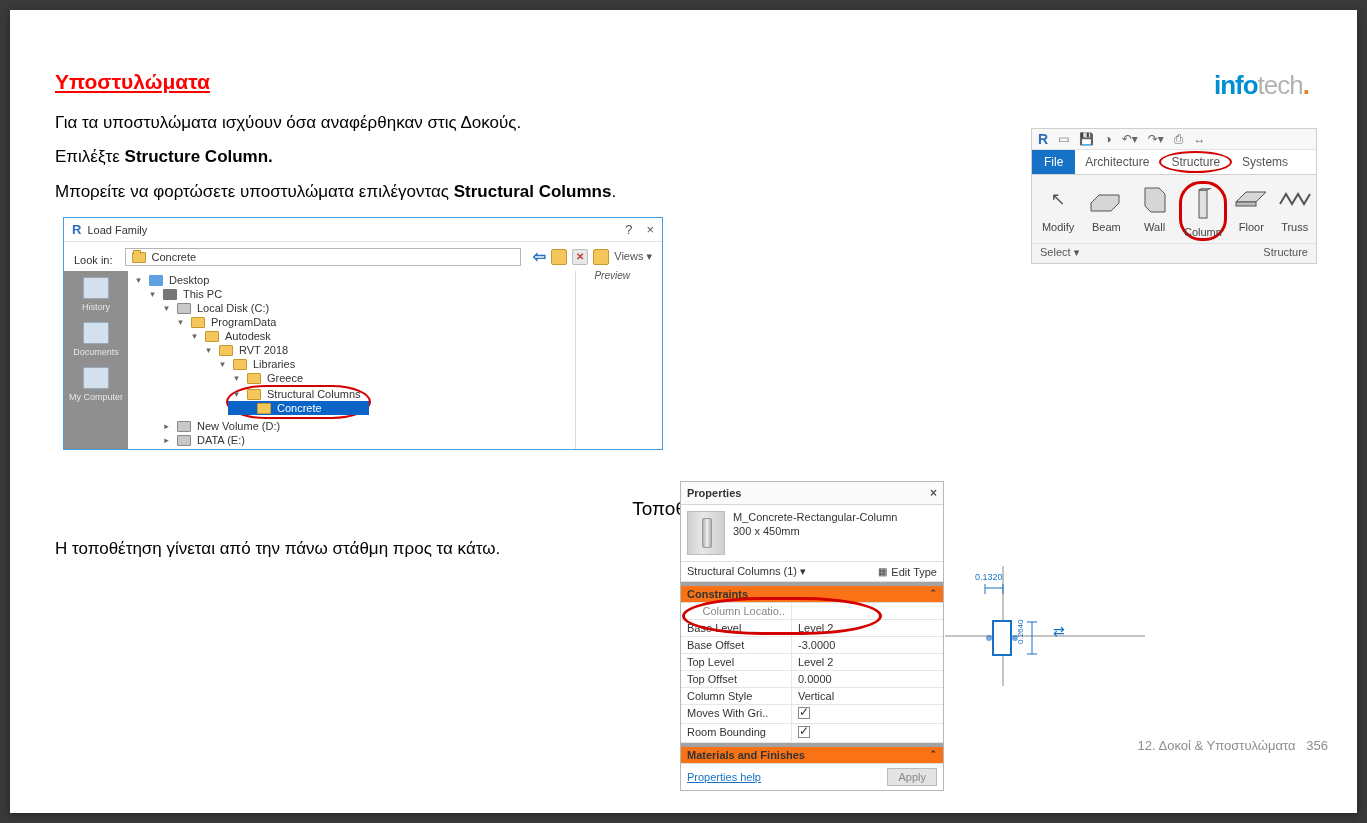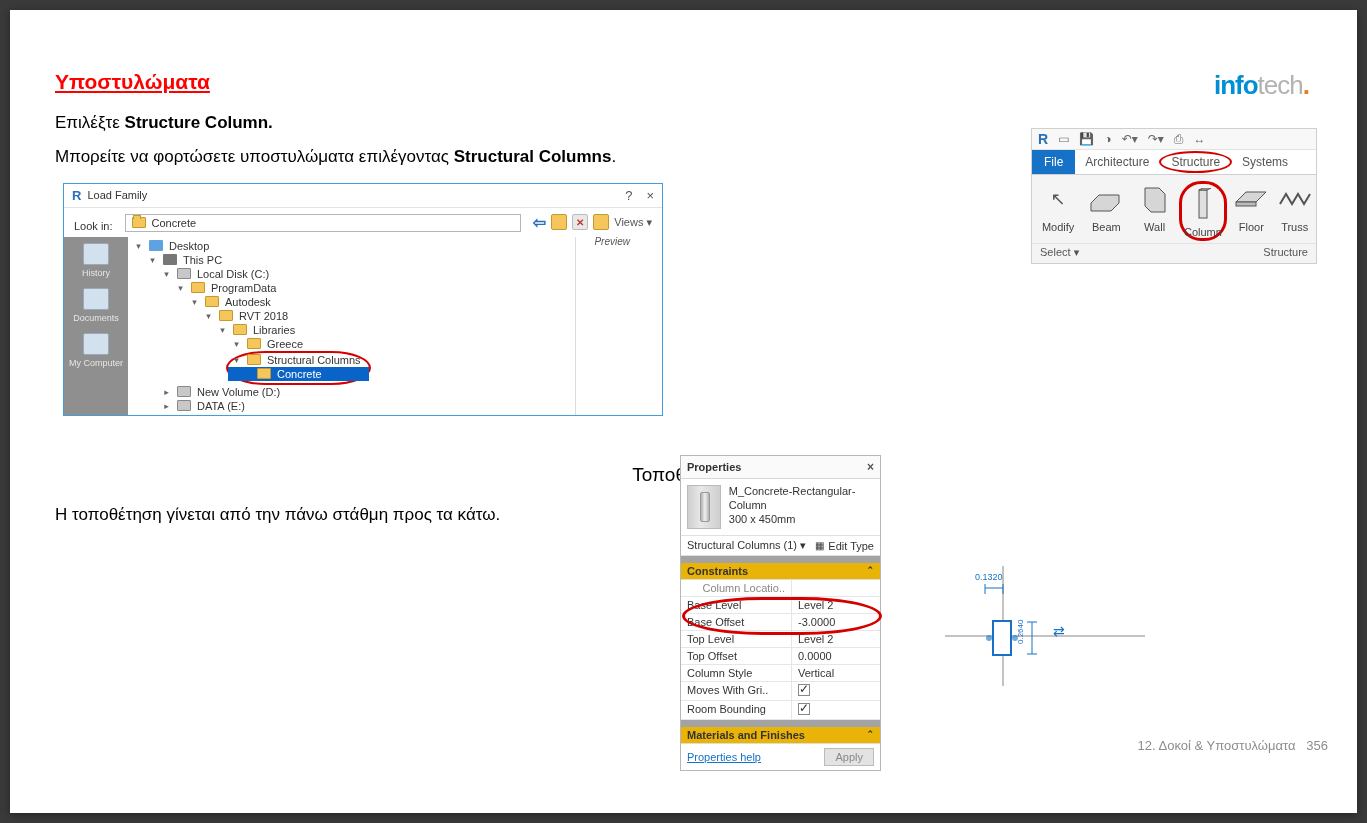--- a/index.html
+++ b/index.html
@@ -152,22 +152,22 @@
   .ri-beam { }
   .ri-beam svg, .ri-wall svg, .ri-column svg, .ri-floor svg, .ri-truss svg { display:block; margin:0 auto; }
   .column-circled { border: 3px solid #d40000; border-radius: 22px; padding-top: 2px; }
   .ribbon-footer { display:flex; padding: 2px 8px 4px 8px; font-size: 11px; color:#555; border-top: 1px solid #e3e3e3; }
   .ribbon-footer .grow { flex: 1; }
 
   
   .props {
     position: absolute;
     left: 670px;
-    top: 445px;
-    width: 201px;
+    top: 471px;
+    width: 264px;
     border: 1px solid #b7b7b7;
     background: #fff;
     font-size: 11px;
     color: #333;
   }
   .props-title {
     padding: 4px 6px;
     background: #fafafa;
     border-bottom: 1px solid #d6d6d6;
     font-weight: 700;
@@ -199,21 +199,21 @@
   .props-type-name { font-size: 11px; line-height: 1.25; }
   .props-selector {
     display: flex;
     align-items: center;
     padding: 3px 6px;
     border-bottom: 1px solid #e0e0e0;
     gap: 4px;
   }
   .props-selector .sel { flex: 1; }
   .props-selector .edit-type { font-size: 11px; }
-  .props-group-hdr { background: #eab308; padding: 2px 6px; font-weight: 700; border-top:7px solid #a3a3a3; border-bottom:1px solid #dcdcdc; }
+  .props-group-hdr { background: #f97316; padding: 2px 6px; font-weight: 700; border-top:4px solid #a3a3a3; border-bottom:1px solid #dcdcdc; }
   .props-row { display: grid; grid-template-columns: 110px 1fr; font-size: 11px; }
   .props-row > div { padding: 2px 6px; border-bottom: 1px solid #e6e6e6; }
   .props-row .cell-r { border-left: 1px solid #e6e6e6; }
   .props-row.mute .cell-l { color:#888;text-align:right; }
   .props-check { display:inline-block; width:12px; height:12px; border:1px solid #888; background:#fff; position:relative; }
   .props-check.checked::after { content:"✓"; position:absolute; top:-3px; left:0; font-size:12px; color:#333; }
   .props-footer { display:flex; align-items:center; padding:4px 6px; font-size:11px; }
   .props-footer a { color:#1672c6; text-decoration: underline; }
   .props-footer .grow { flex:1; }
   .props-footer .apply { background:#e3e3e3; border:1px solid #bbb; color:#888; padding:2px 10px; }
@@ -262,20 +262,21 @@
 <body>
 
 <div class="page">
 
   <div class="logo">
     <span>info</span><span class="thin">tech</span><span class="dot-orange">.</span>
   </div>
 
   <div class="content">
     <div class="title-red">Υποστυλώματα</div>
+    <div class="body-text">Για τα υποστυλώματα ισχύουν όσα αναφέρθηκαν στις Δοκούς.</div>
     <div class="body-text">
       <span>Επιλέξτε </span><strong>Structure Column.</strong>
     </div>
     <div class="body-text">
       <span>Μπορείτε να φορτώσετε υποστυλώματα επιλέγοντας </span><strong>Structural Columns</strong><span>.</span>
     </div>
 
     <div class="load-family">
       <div class="lf-title">
         <span class="lf-r">R</span>

